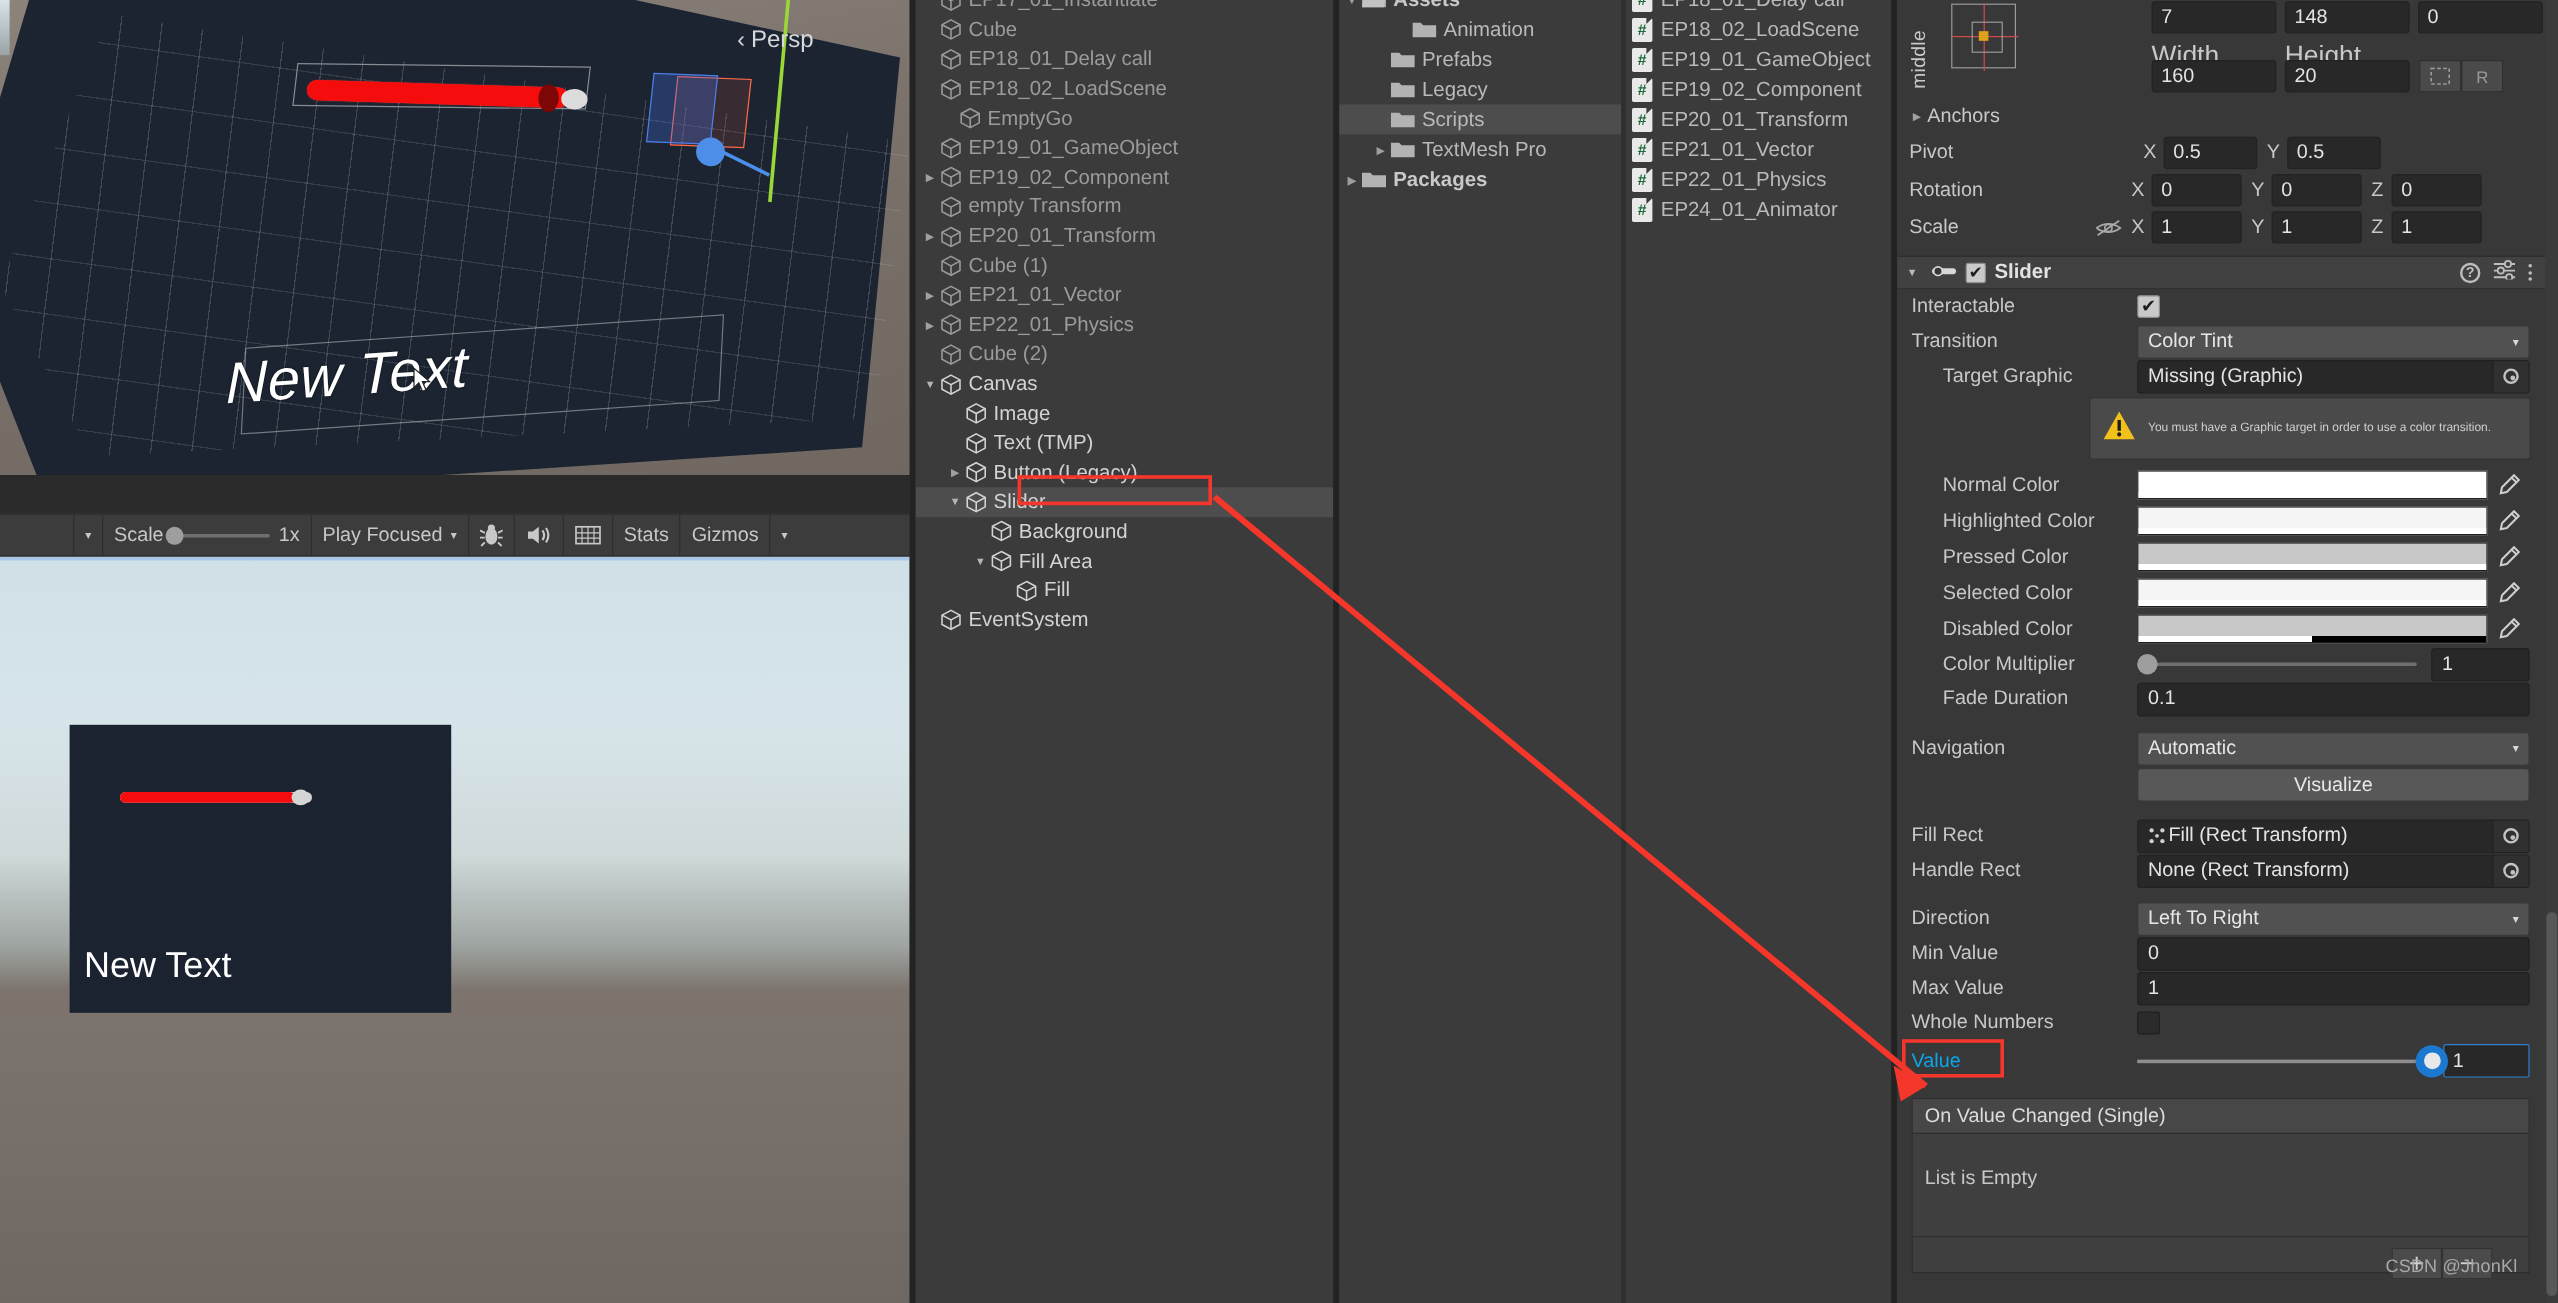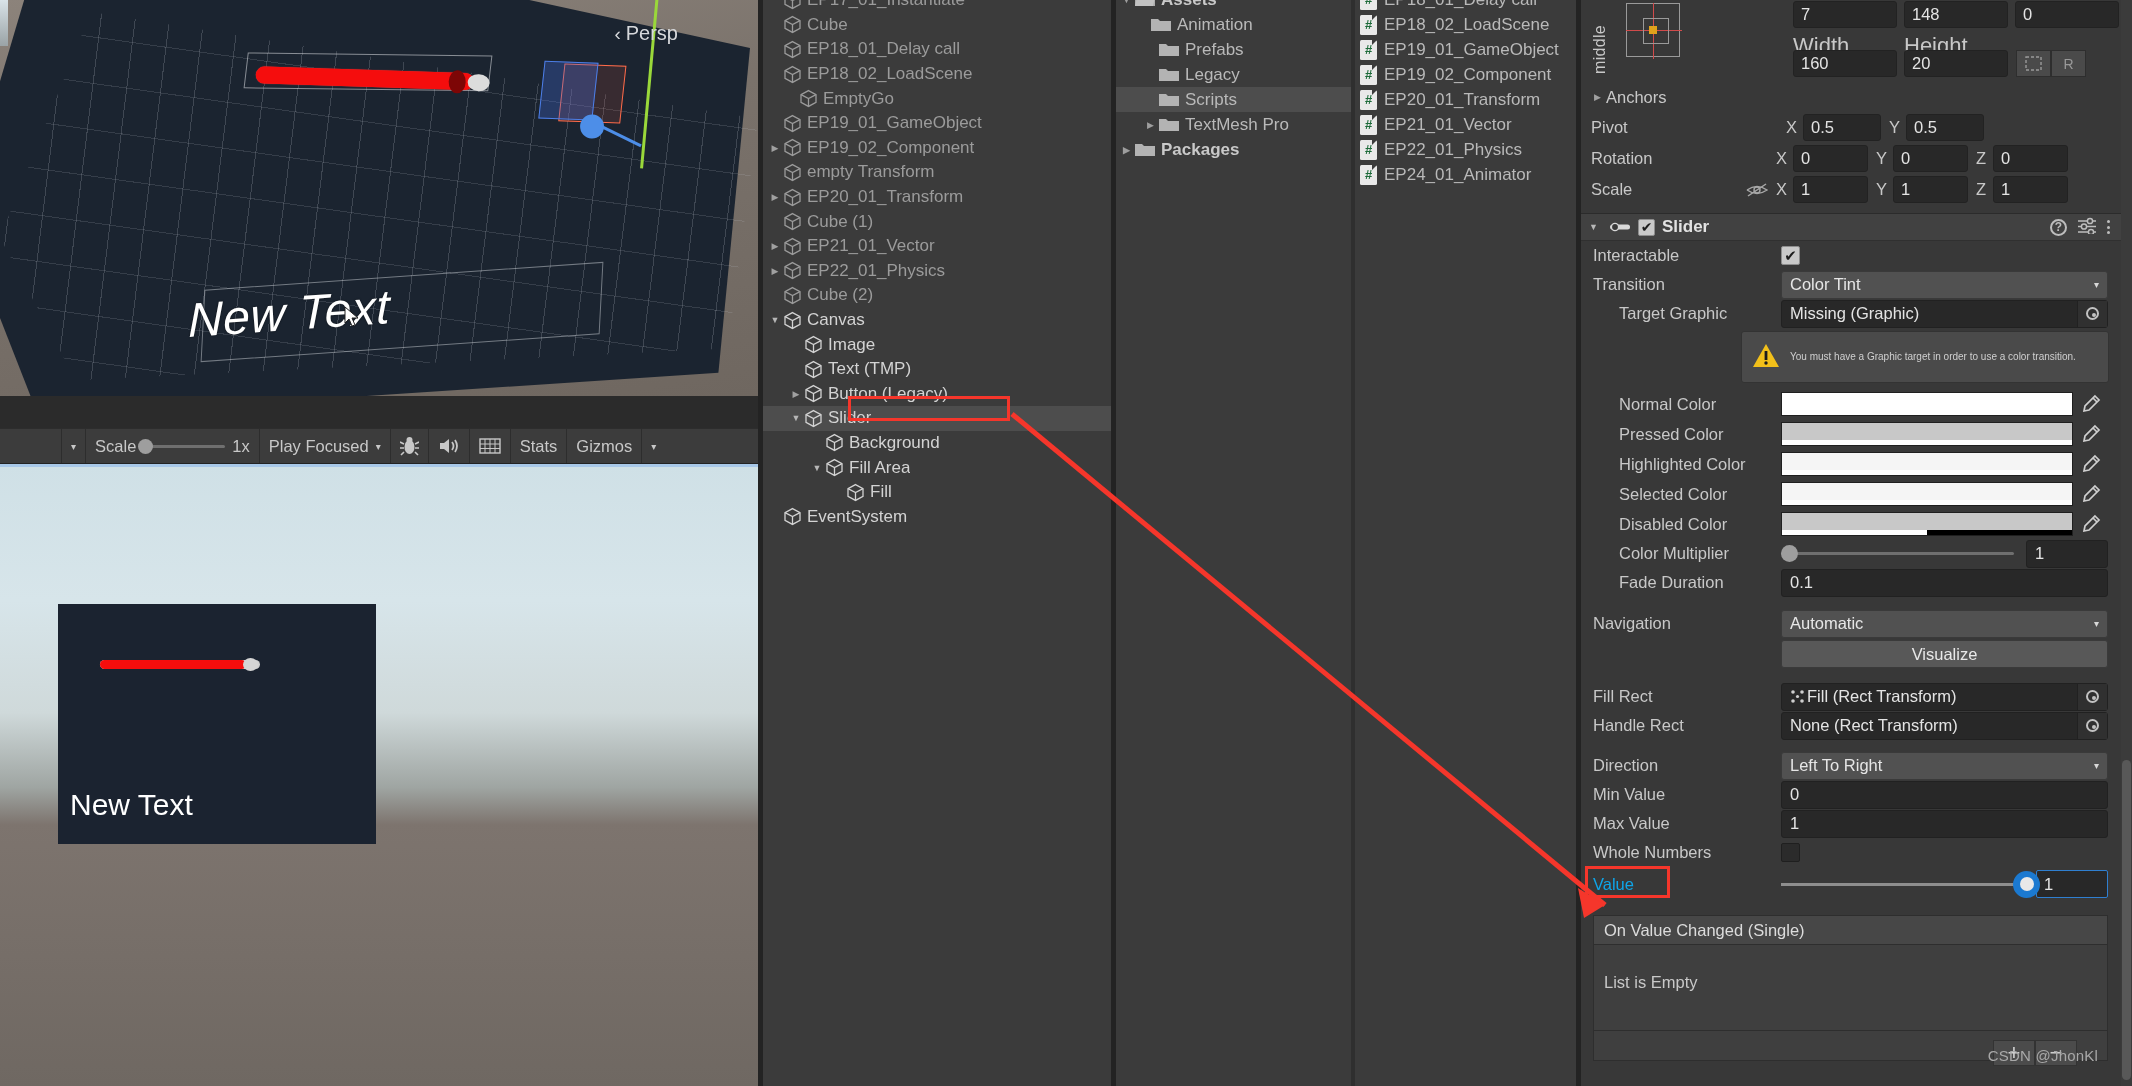--- a/index.html
+++ b/index.html
@@ -752,21 +752,21 @@
   <div class="project">
     <div class="proj-tree" id="proj-tree-rows" style="padding-top: 0px; margin-top: -13px;">
         <div class="p-row bold" style="padding-left: 2px;">
           <span class="p-tri">▼</span>
           <span class="folder-ico"><svg width="20" height="15" viewBox="0 0 20 15">
               <path d="M0 3 H7 L9 5 H20 V14 H0 Z" fill="#adadad"></path>
               <path d="M2 5 H20 L18 14 H0 Z" fill="#c2c2c2"></path>
             </svg></span>
           <span>Assets</span>
         </div>
-        <div class="p-row" style="padding-left: 18px;">
+        <div class="p-row" style="padding-left: 44px;">
           <span class="p-tri"></span>
           <span class="folder-ico"><svg width="20" height="15" viewBox="0 0 20 15">
               <path d="M0 2 H7 L9 4 H20 V14 H0 Z" fill="#b3b3b3"></path>
             </svg></span>
           <span>Animation</span>
         </div>
         <div class="p-row" style="padding-left: 26px;">
           <span class="p-tri"></span>
           <span class="folder-ico"><svg width="20" height="15" viewBox="0 0 20 15">
               <path d="M0 2 H7 L9 4 H20 V14 H0 Z" fill="#b3b3b3"></path>
@@ -992,34 +992,34 @@
               <span class="alpha" style="background: rgb(255, 255, 255);"></span>
             </span>
             <span class="eyedrop">
               <svg width="22" height="22" viewBox="0 0 22 22">
                 <path d="M15 3 L19 7 L9 17 L4 18 L5 13 Z" fill="none" stroke="#cfcfcf" stroke-width="1.7"></path>
                 <path d="M13 5 L17 9" stroke="#cfcfcf" stroke-width="1.7"></path>
               </svg>
             </span>
           </div>
           <div class="colorrow">
-            <span class="plabel ind">Pressed Color</span>
-            <span class="swatch" style="background: rgb(200, 200, 200);">
+            <span class="plabel ind">Highlighted Color</span>
+            <span class="swatch" style="background: rgb(245, 245, 245);">
               <span class="alpha" style="background: rgb(255, 255, 255);"></span>
             </span>
             <span class="eyedrop">
               <svg width="22" height="22" viewBox="0 0 22 22">
                 <path d="M15 3 L19 7 L9 17 L4 18 L5 13 Z" fill="none" stroke="#cfcfcf" stroke-width="1.7"></path>
                 <path d="M13 5 L17 9" stroke="#cfcfcf" stroke-width="1.7"></path>
               </svg>
             </span>
           </div>
           <div class="colorrow">
-            <span class="plabel ind">Highlighted Color</span>
-            <span class="swatch" style="background: rgb(245, 245, 245);">
+            <span class="plabel ind">Pressed Color</span>
+            <span class="swatch" style="background: rgb(200, 200, 200);">
               <span class="alpha" style="background: rgb(255, 255, 255);"></span>
             </span>
             <span class="eyedrop">
               <svg width="22" height="22" viewBox="0 0 22 22">
                 <path d="M15 3 L19 7 L9 17 L4 18 L5 13 Z" fill="none" stroke="#cfcfcf" stroke-width="1.7"></path>
                 <path d="M13 5 L17 9" stroke="#cfcfcf" stroke-width="1.7"></path>
               </svg>
             </span>
           </div>
           <div class="colorrow">

